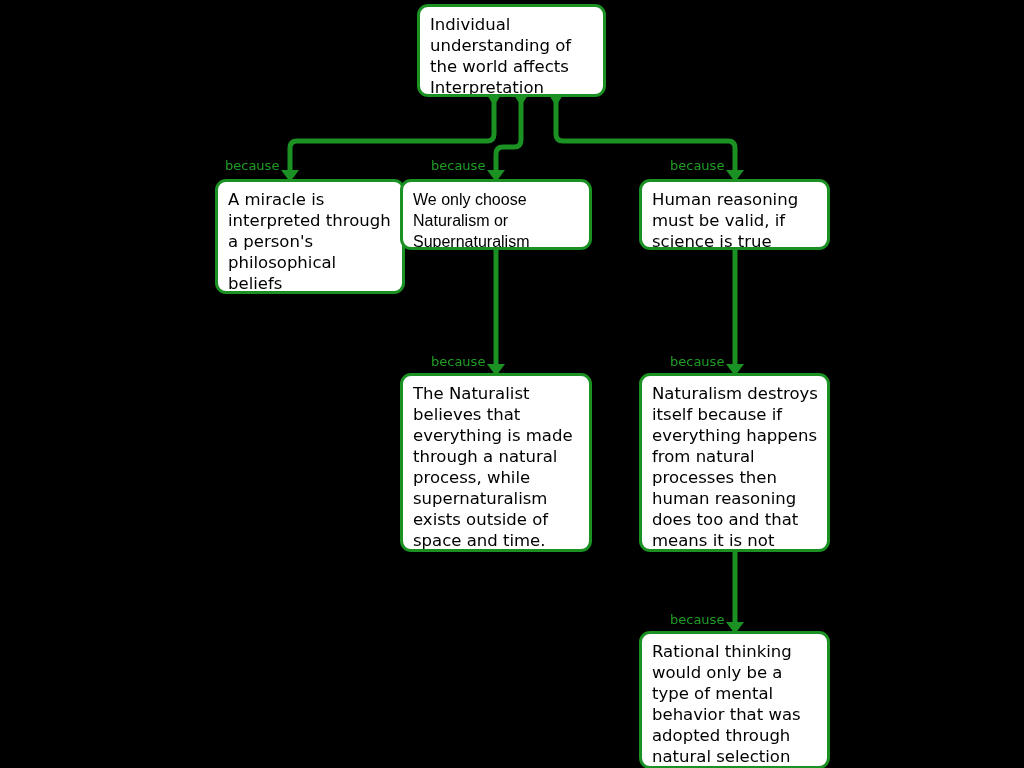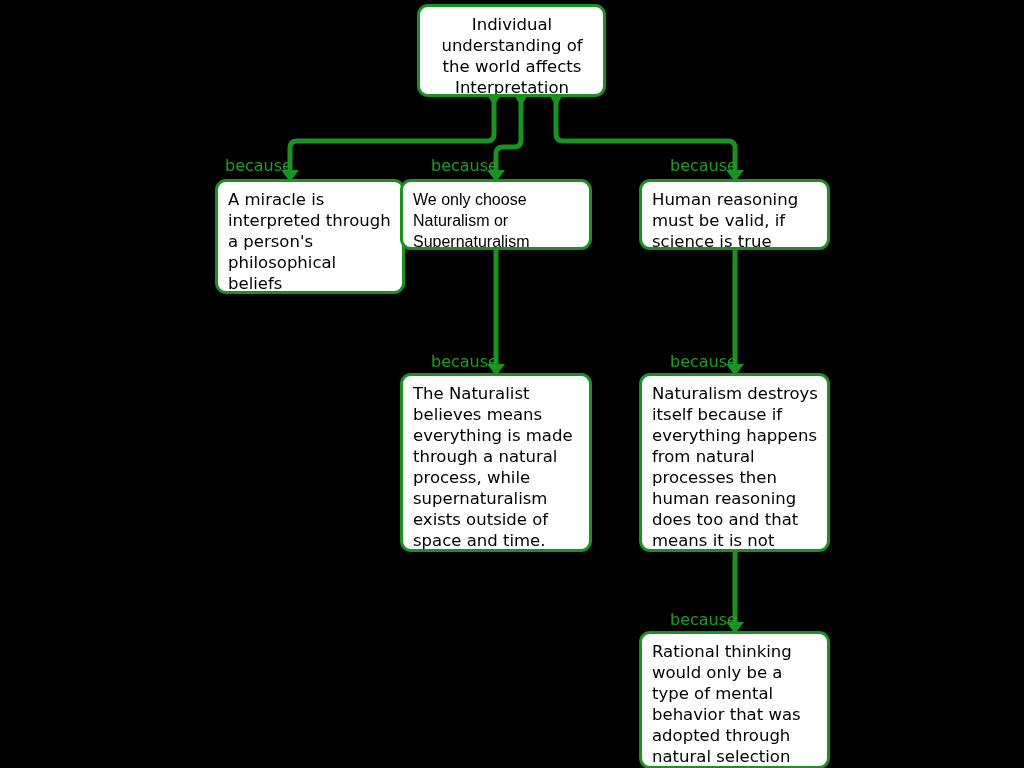--- a/index.html
+++ b/index.html
@@ -38,21 +38,21 @@
   }
   .node.alt-font {
     font-family: "Liberation Sans", sans-serif;
     font-size: 16px;
     line-height: 21px;
   }
   .edge-label {
     position: absolute;
     color: #1f9e26;
     font-family: "DejaVu Sans", sans-serif;
-    font-size: 16px;
+    font-size: 13px;
     line-height: 13px;
     letter-spacing: 0px;
     white-space: nowrap;
   }
 </style>
 </head>
 <body>
 
 <div id="canvas">
 
@@ -78,38 +78,38 @@
       <polygon points="487,364 505,364 496,376"></polygon>
       <polygon points="726,364 744,364 735,376"></polygon>
       <polygon points="726,622 744,622 735,634"></polygon>
 
       <polygon points="487,95 501,95 494,106"></polygon>
       <polygon points="514,95 528,95 521,106"></polygon>
       <polygon points="549,95 563,95 556,106"></polygon>
     </g>
   </svg>
 
-  <div class="node" style="left:417px; top:4px; width:189px; height:93px;text-align:center;">
+  <div class="node" style="left:417px; top:4px; width:189px; height:93px;">
     <span>Individual understanding of the world affects Interpretation</span>
   </div>
 
   <div class="node" style="left:195px; top:179px; width:190px; height:115px;margin-left:20px;">
     <span>A miracle is interpreted through a person's philosophical beliefs</span>
   </div>
 
   <div class="node alt-font" style="left:400px; top:179px; width:192px; height:71px;">
     <span>We only choose Naturalism or Supernaturalism</span>
   </div>
 
   <div class="node" style="left:639px; top:179px; width:191px; height:71px;">
     <span>Human reasoning must be valid, if science is true</span>
   </div>
 
   <div class="node" style="left:400px; top:373px; width:192px; height:179px;">
-    <span>The Naturalist believes means everything is made through a natural process, while supernaturalism exists outside of space and time.</span>
+    <span>The Naturalist believes that everything is made through a natural process, while supernaturalism exists outside of space and time.</span>
   </div>
 
   <div class="node" style="left:639px; top:373px; width:191px; height:179px;">
     <span>Naturalism destroys itself because if everything happens from natural processes then human reasoning does too and that means it is not valid</span>
   </div>
 
   <div class="node" style="left:639px; top:631px; width:191px; height:138px;">
     <span>Rational thinking would only be a type of mental behavior that was adopted through natural selection</span>
   </div>
 

